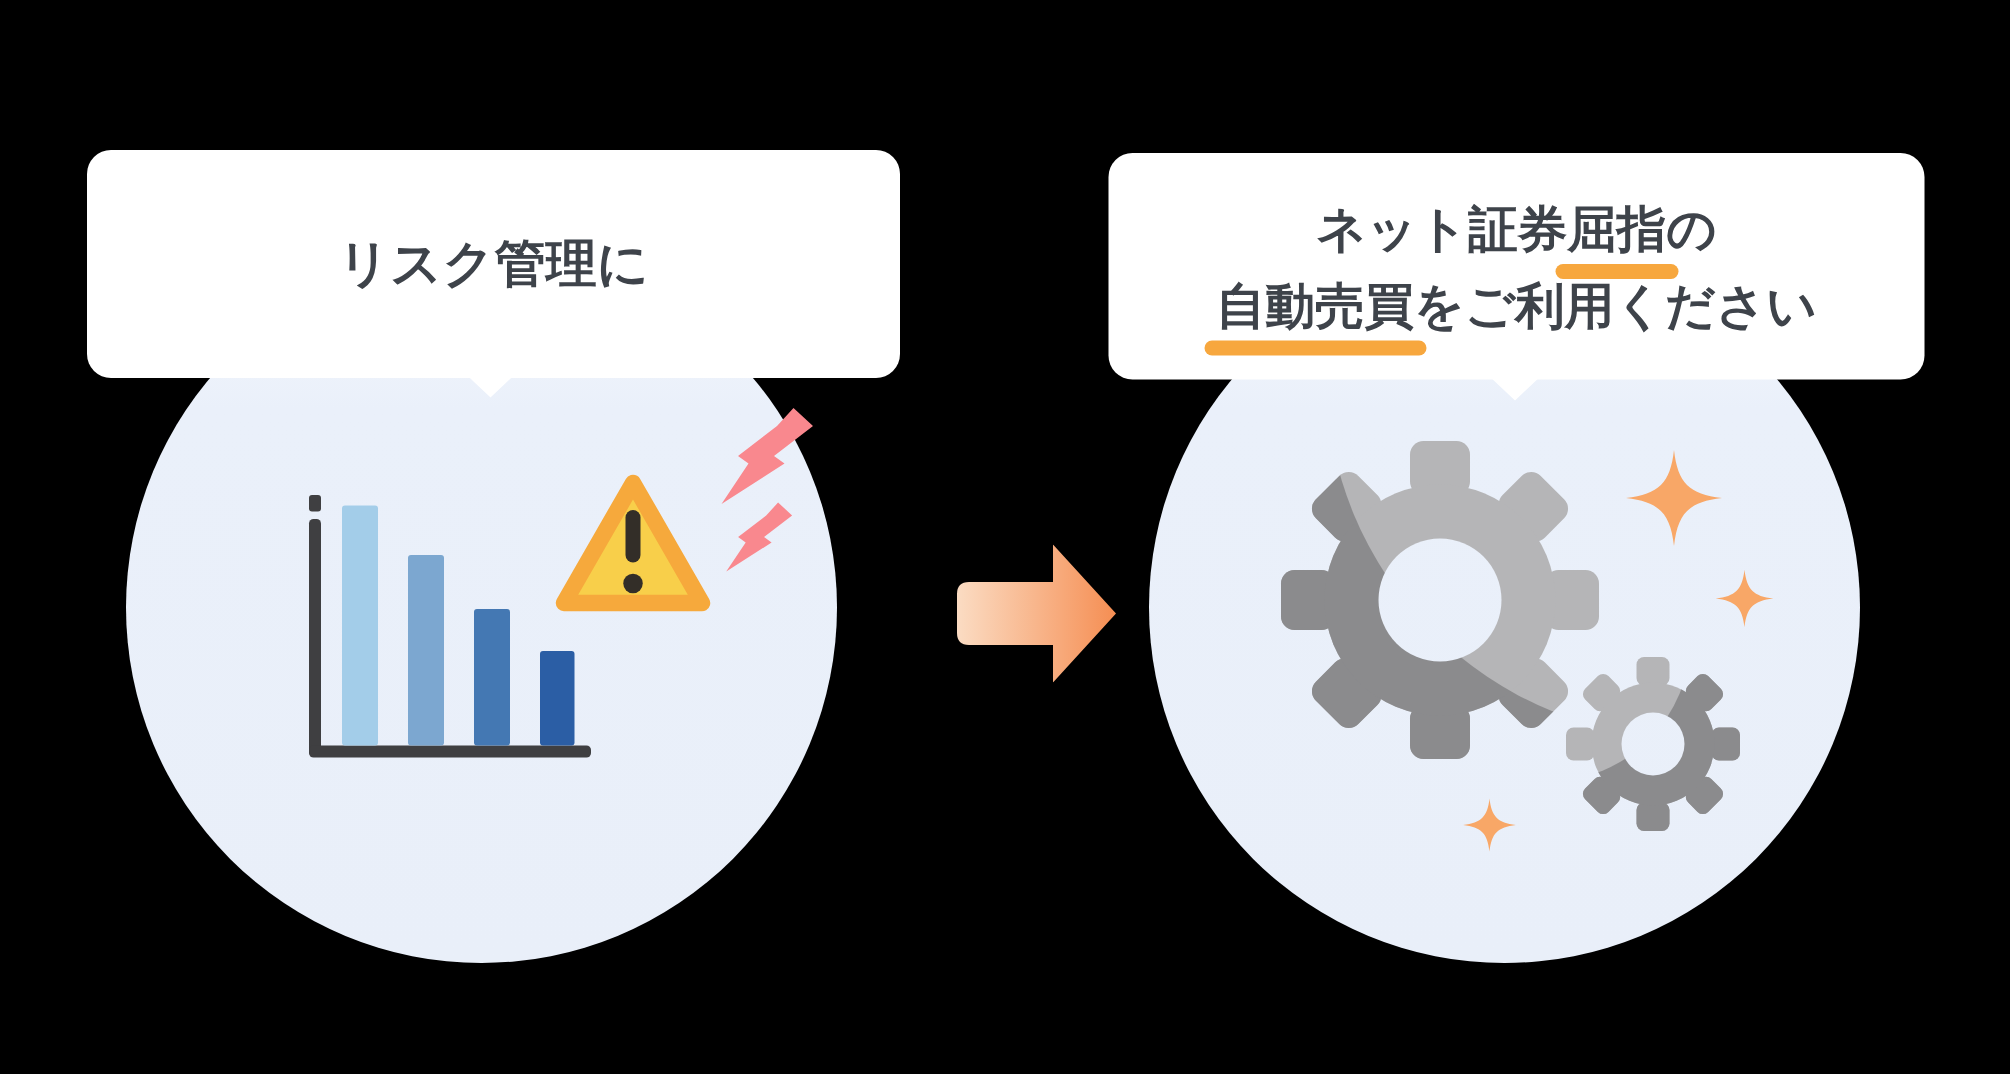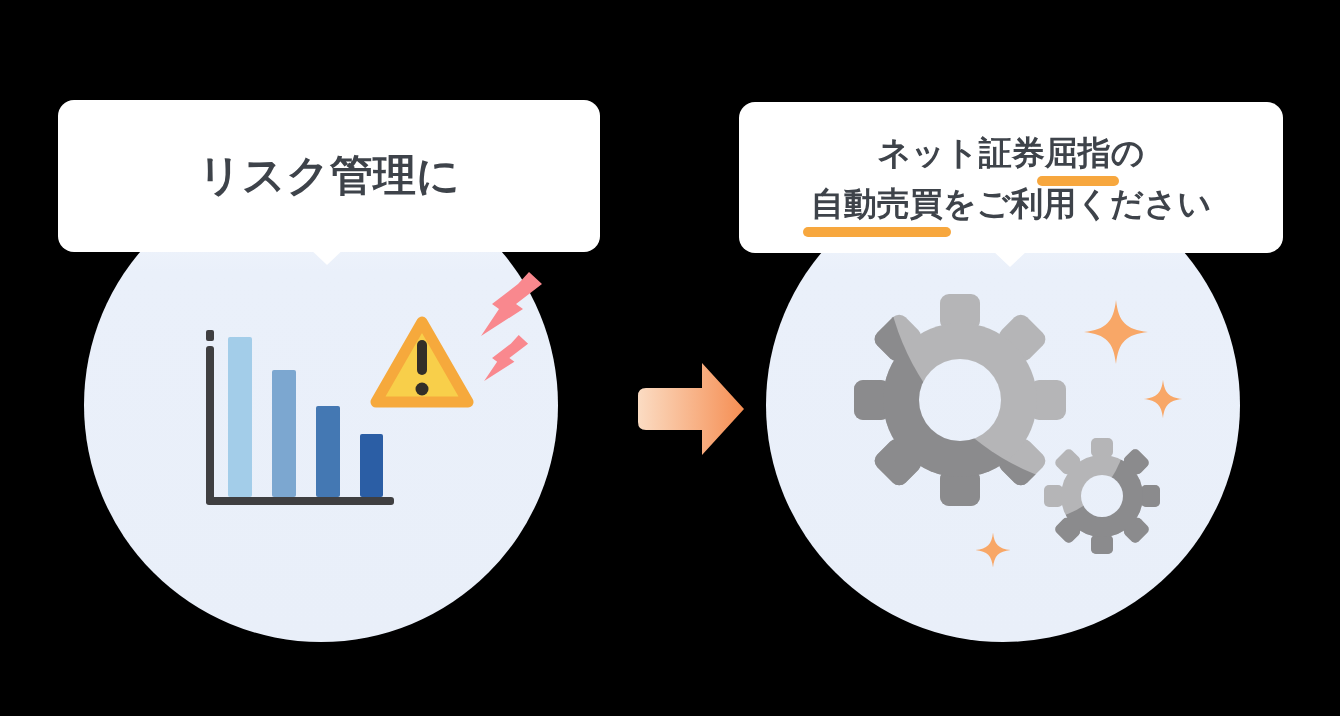--- a/index.html
+++ b/index.html
@@ -11,21 +11,21 @@
     position:absolute;width:474px;height:474px;border-radius:50%;
     background:linear-gradient(180deg,#F6F9FD 0%,#EAF0FA 22%,#E9EFF9 100%);
   }
   #left-circle{left:84px;top:168px;}
   #right-circle{left:766px;top:168px;}
   .bubble{
     position:absolute;background:#FFFFFF;border-radius:16px;
     display:flex;align-items:center;justify-content:center;text-align:center;
     color:#3E434A;font-weight:700;
   }
-  #left-bubble{left:58px;top:100px;width:542px;height:152px;font-size:43px;}
+  #left-bubble{left:58px;top:100px;width:542px;height:152px;font-size:34px;}
   #right-bubble{left:739px;top:102px;width:544px;height:151px;font-size:33px;line-height:51px;}
   .tail{position:absolute;width:0;height:0;
     border-left:18px solid transparent;border-right:18px solid transparent;
     border-top:17px solid #FFFFFF;}
   #left-tail{left:309px;top:248px;}
   #right-tail{left:992px;top:250px;}
   .hl{position:relative;z-index:0;display:inline-block;}
   .hl::after{
     content:"";position:absolute;left:-8px;right:-8px;bottom:-8px;height:10px;
     border-radius:5px;background:#F7A73E;z-index:-1;

